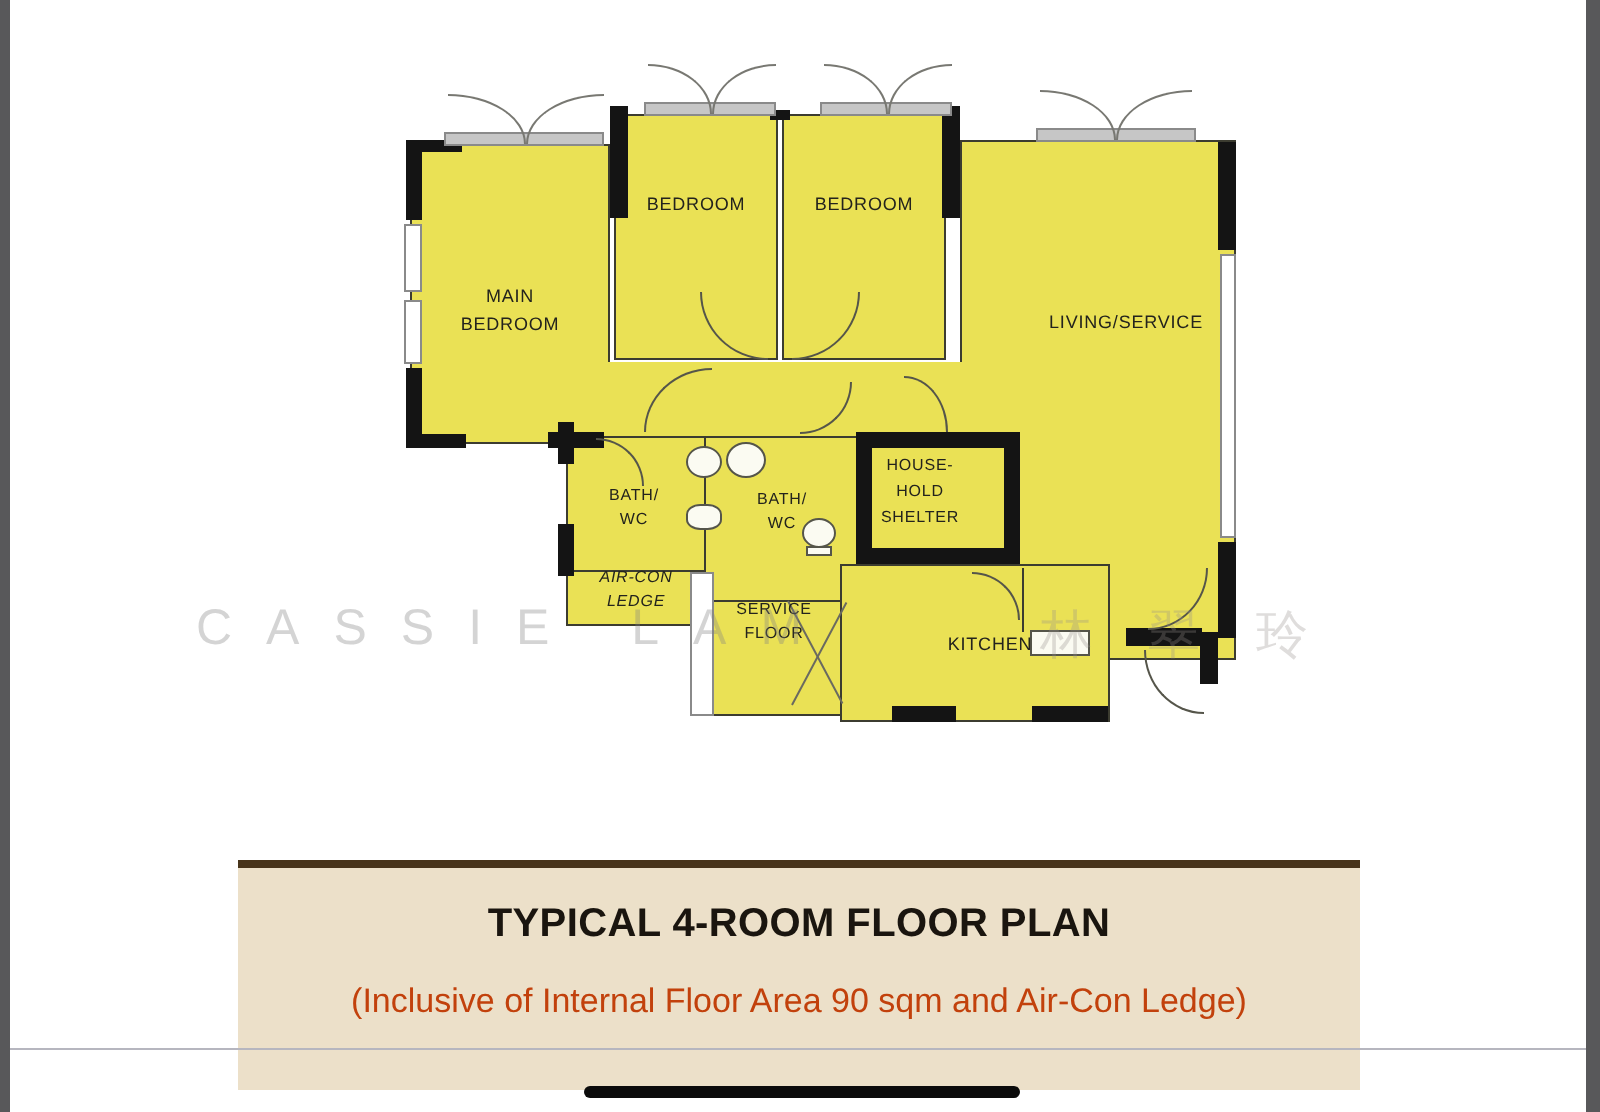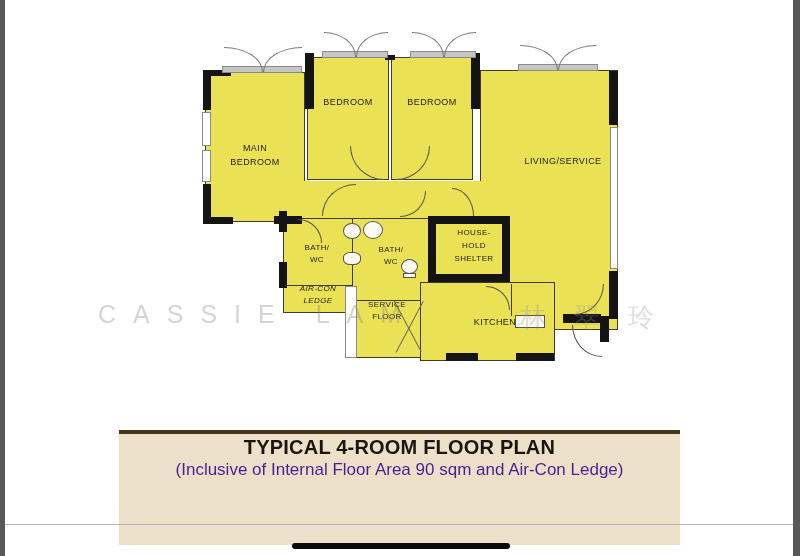--- a/index.html
+++ b/index.html
@@ -17,23 +17,23 @@
            border-top-right-radius:100% 100%; box-sizing:border-box; }
   .leafR { position:absolute; border:1px solid #787872; border-bottom:none; border-right:none;
            border-top-left-radius:100% 100%; box-sizing:border-box; }
   .door { position:absolute; box-sizing:border-box; }
   .fixture { position:absolute; background:#fbfbf2; border:1px solid #55554a; box-sizing:border-box; }
   .diag { position:absolute; height:1px; background:#6a6a60; transform-origin:left center; }
   .edge { position:absolute; background:#58585a; }
   .hline { position:absolute; background:#b6b6bf; height:1px; }
   .panel { position:absolute; left:119px; top:430px; width:561px; height:115px;
            background:#ece0c9; border-top:4px solid #48341b; box-sizing:border-box; text-align:center; z-index:6; }
-  .panel .t1 { margin-top:2px; font-size:20px; font-weight:bold; color:#1a150f; letter-spacing:0.2px; }
+  .panel .t1 { margin-top:17px; font-size:20px; font-weight:bold; color:#1a150f; letter-spacing:0.2px; }
   .panel .t2 { margin-top:6px; font-size:18px; color:#1a150f; }
-  .panel .t3 { margin-top:1px; font-size:17px; color:#4c1d95; }
+  .panel .t3 { margin-top:17px; font-size:17px; color:#c2410c; }
   .wm { position:absolute; z-index:9; color:rgba(130,130,130,0.34); white-space:nowrap; }
   .bottombar { position:absolute; left:292px; top:543px; width:218px; height:6px;
                background:#0b0b0b; border-radius:3px; z-index:10; }
   .shelter-lbl { font-size:8px; line-height:1.6; }
 </style>
 </head>
 <body>
 
 <div class="page">
 
@@ -119,21 +119,21 @@
     <div class="lbl" style="left:392px;top:96px;width:80px;font-size:9px;">BEDROOM</div>
     <div class="lbl" style="left:503px;top:155px;width:120px;font-size:9px;">LIVING/SERVICE</div>
     <div class="lbl" style="left:288px;top:242px;width:58px;font-size:8px;">
       <div>BATH/</div>
       <div>WC</div>
     </div>
     <div class="lbl" style="left:362px;top:244px;width:58px;font-size:8px;">
       <div>BATH/</div>
       <div>WC</div>
     </div>
-    <div class="lbl shelter-lbl" style="left:436px;top:227px;width:48px;margin-left:14px;">
+    <div class="lbl shelter-lbl" style="left:436px;top:227px;width:48px;">
       <div>HOUSE-</div>
       <div>HOLD</div>
       <div>SHELTER</div>
     </div>
     <div class="lbl" style="left:286px;top:283px;width:64px;font-size:8px;font-style:italic;">
       <div>AIR-CON</div>
       <div>LEDGE</div>
     </div>
     <div class="lbl" style="left:358px;top:299px;width:58px;font-size:8px;">
       <div>SERVICE</div>

